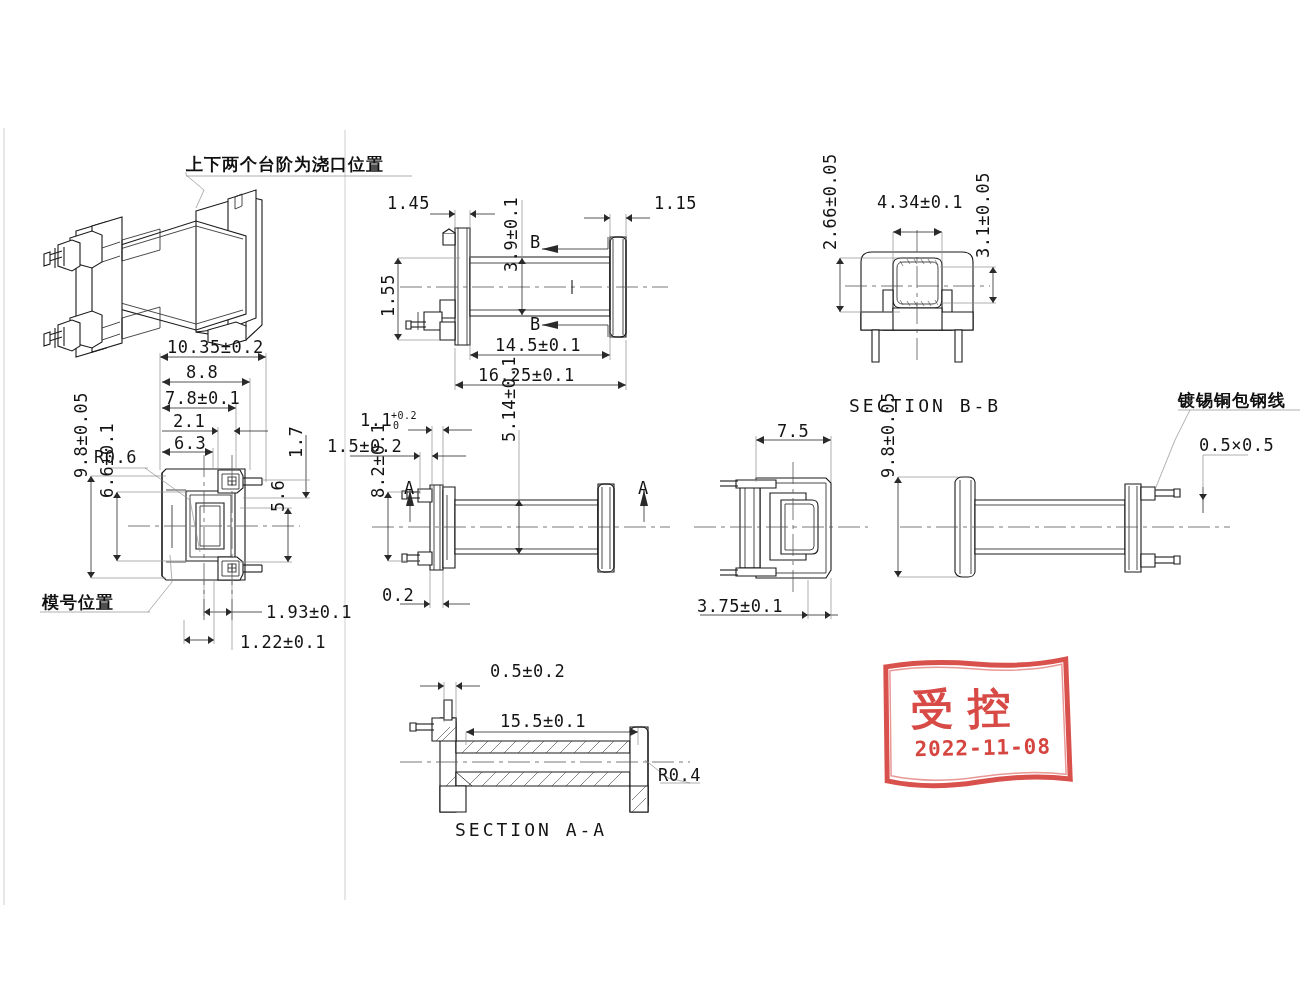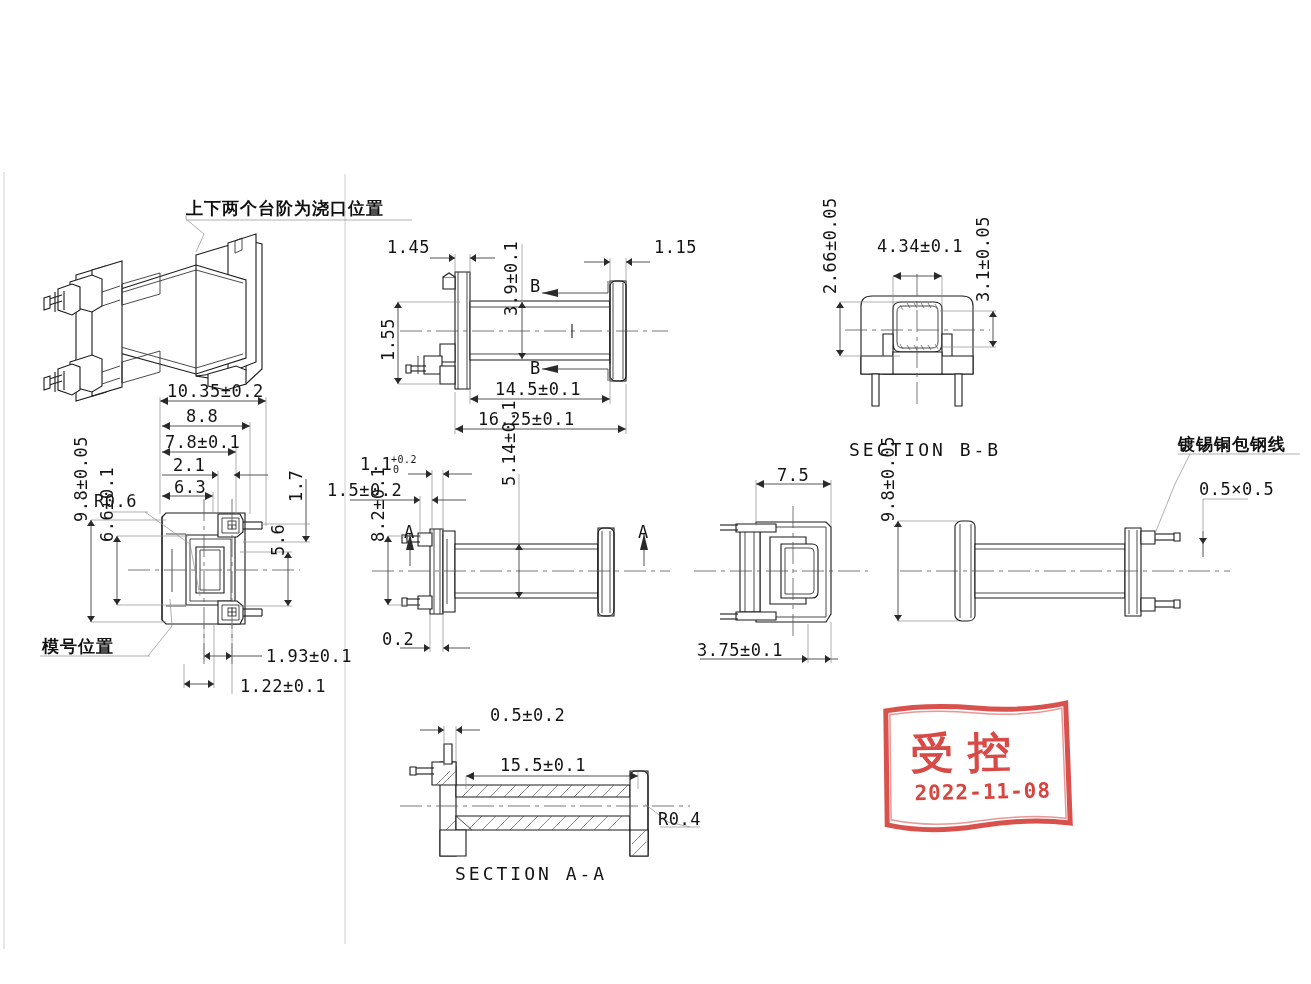--- a/index.html
+++ b/index.html
@@ -2,21 +2,21 @@
 <html><head>
 <meta charset="utf-8">
 <title>Bobbin Engineering Drawing</title>
 <style>
   html,body{margin:0;padding:0;background:#ffffff;}
   body{
     width:1311px;height:984px;position:relative;overflow:hidden;
     font-family:"DejaVu Sans","Liberation Sans",sans-serif;
     color:#1a1a1a;
   }
-  #sheet{position:absolute;inset:0;margin-top:44px;}
+  #sheet{position:absolute;inset:0;}
   svg.layer{position:absolute;left:0;top:0;width:1311px;height:984px;overflow:visible;}
   .dimtxt{
     font-family:"DejaVu Sans Mono","Liberation Mono",monospace;
     font-size:17px;letter-spacing:0.5px;fill:#141414;white-space:pre;
   }
   .dimtxt.tiny{font-size:10px;}
   .secttxt{
     font-family:"DejaVu Sans Mono","Liberation Mono",monospace;
     font-size:18px;letter-spacing:3px;fill:#141414;
   }

